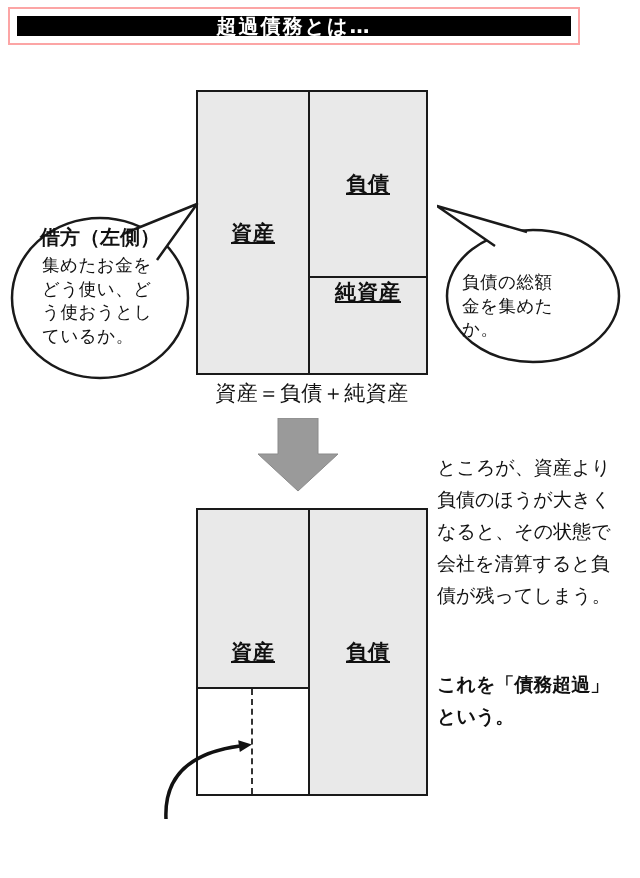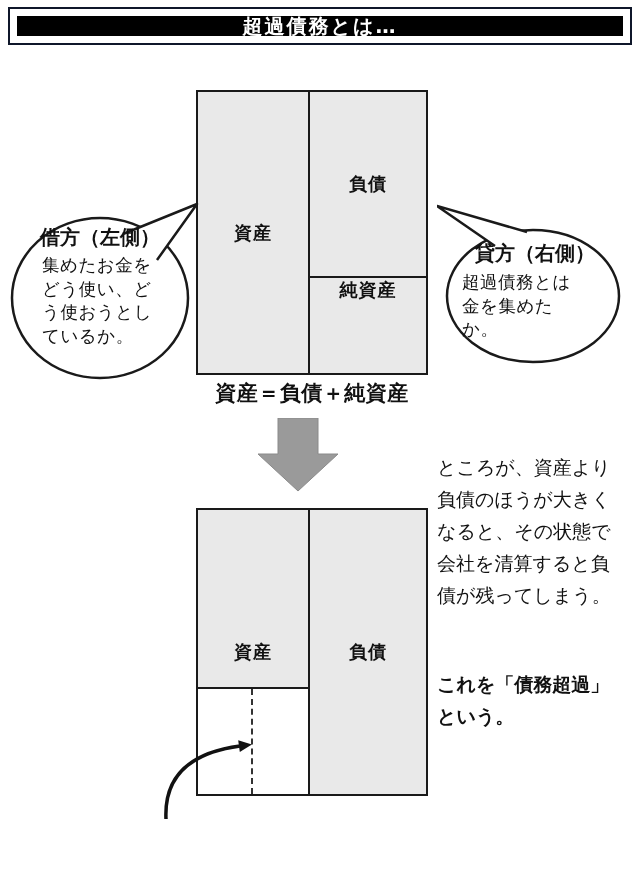--- a/index.html
+++ b/index.html
@@ -1,30 +1,30 @@
 <!DOCTYPE html>
 <html><head>
 <meta charset="utf-8">
 <style>
   * { margin:0; padding:0; box-sizing:border-box; }
   body { background:#fff; font-family:"DejaVu Sans","Liberation Sans",sans-serif; color:#111; }
   #canvas { position:relative; width:640px; height:878px; background:#fff; overflow:hidden; }
 
   
-  .header-frame { position:absolute; left:8px; top:7px; width:624px; height:38px;
-    border:2px solid #0f172a; background:#fff; padding:7px; }
+  .header-frame { position:absolute; left:8px; top:7px; width:572px; height:38px;
+    border:2px solid #fca5a5; background:#fff; padding:7px; }
   .header-bar { width:100%; height:100%; background:#000; color:#fff;
     display:flex; align-items:center; justify-content:center;
     font-weight:bold; font-size:20px; letter-spacing:2px; }
 
   
   .bs { position:absolute; border:2.5px solid #1a1a1a; display:flex; }
   .bs-top { left:196px; top:90px; width:232px; height:285px; background:#e9e9e9; }
   .bs-bottom { left:196px; top:508px; width:232px; height:288px; background:#fff; }
-  .cell-label { font-weight:bold; font-size:18px; letter-spacing:1px; }
+  .cell-label { font-weight:bold; font-size:21px; letter-spacing:1px;text-decoration:underline; }
 
   .bs-top .col-left { width:112px; border-right:2.5px solid #1a1a1a;
     display:flex; align-items:center; justify-content:center; }
   .bs-top .col-right { flex:1; display:flex; flex-direction:column; }
   .bs-top .cell-liab { height:186px; border-bottom:2.5px solid #1a1a1a;
     display:flex; align-items:center; justify-content:center; }
   .bs-top .cell-net { flex:1; display:flex; align-items:flex-start; justify-content:center; }
 
   .bs-bottom .col-left { width:112px; border-right:2.5px solid #1a1a1a;
     display:flex; flex-direction:column; position:relative; }
@@ -32,21 +32,21 @@
   .bs-bottom .cell-deficit { flex:1; background:#fff; position:relative; }
   .dashed-line { position:absolute; left:53px; top:0; bottom:0; width:0;
     border-left:2.5px dashed #333; }
   .bs-bottom .col-right { flex:1; background:#e9e9e9;
     display:flex; align-items:center; justify-content:center; }
   .col-left-overlay { position:absolute; left:0; top:0; right:0; bottom:0;
     display:flex; align-items:center; justify-content:center; pointer-events:none; }
 
   
   .equation { position:absolute; left:186px; top:379px; width:252px; text-align:center;
-    font-weight:bold; font-size:21px; letter-spacing:0.5px; }
+    font-weight:normal; font-size:21px; letter-spacing:0.5px; }
 
   
   .bubble-svg { position:absolute; }
   .bubble-title { position:absolute; font-weight:bold; font-size:20px; text-align:center; }
   .bubble-body { position:absolute; font-size:17.5px; line-height:23.5px;
     white-space:pre-line; letter-spacing:0.5px; }
 
   
   .explain { position:absolute; left:437px; top:419px; width:186px;
     font-size:19px; line-height:32px; white-space:pre-line; }
@@ -91,22 +91,21 @@
   <div class="bubble-title" style="left:18px; top:224px; width:164px;">借方（左側）</div>
   <div class="bubble-body" style="left:42px; top:254px; width:116px;">集めたお金を
 どう使い、ど
 う使おうとし
 ているか。</div>
 
   <svg class="bubble-svg" style="left:437px; top:198px;" width="198" height="168" viewBox="0 0 198 168">
     <ellipse cx="96" cy="98" rx="86" ry="66" fill="#ffffff" stroke="#1a1a1a" stroke-width="2.5"></ellipse>
     <path d="M90,34 L0,8 L58,48" fill="#ffffff" stroke="#1a1a1a" stroke-width="2.5" stroke-linejoin="round"></path>
   </svg>
-  <div class="bubble-title" style="left:455px; top:240px; width:160px;">貸方（右側）</div>
-  <div class="bubble-body" style="left:462px; top:271px; width:126px;">超過債務とは
+  <div class="bubble-body" style="left:462px; top:271px; width:126px;">負債の総額
 金を集めたか。</div>
 
   <div class="equation">資産＝負債＋純資産</div>
 
   <svg style="position:absolute; left:258px; top:418px;" width="80" height="74" viewBox="0 0 80 74">
     <polygon points="20,0 60,0 60,36 80,36 40,73 0,36 20,36" fill="#9a9a9a" stroke="#8a8a8a" stroke-width="1"></polygon>
   </svg>
 
   <div class="explain">
     <p>ところが、資産より

